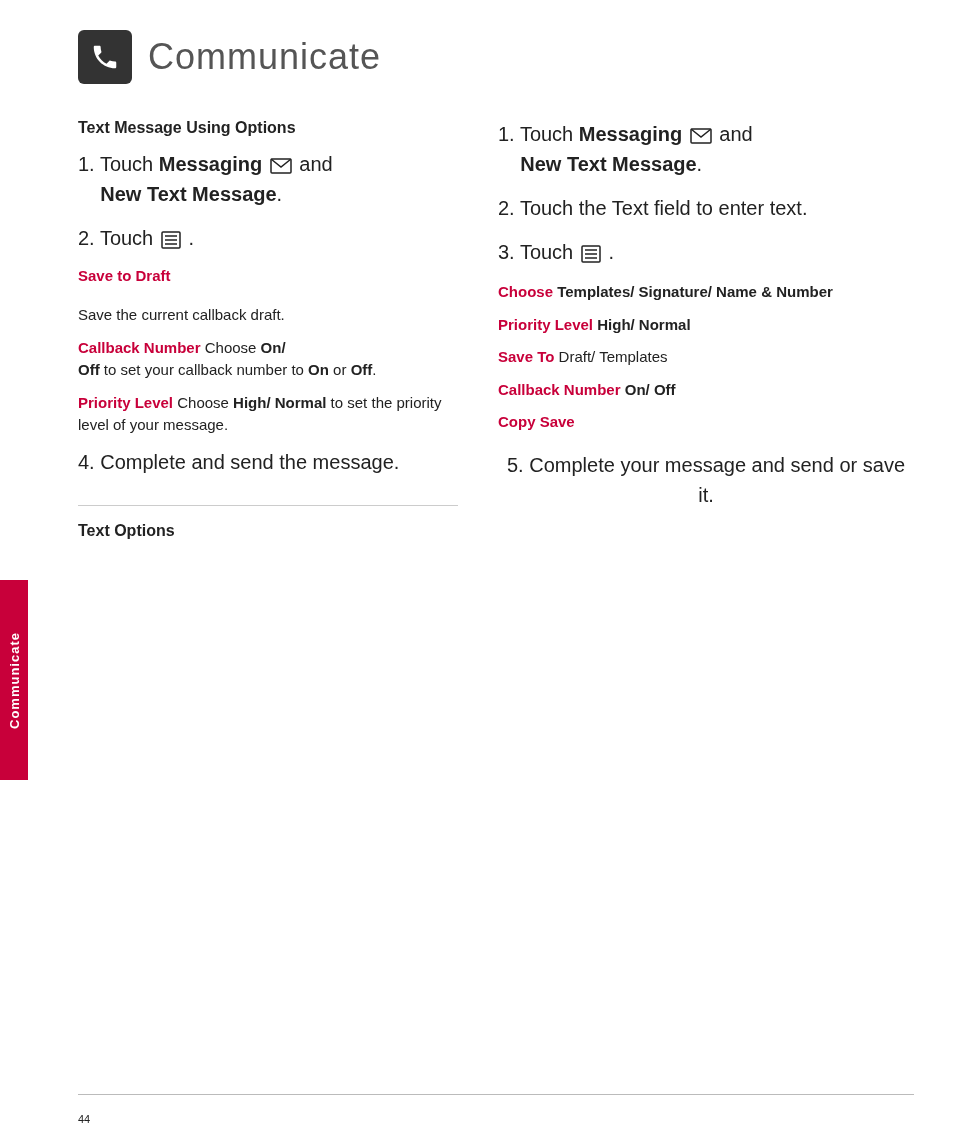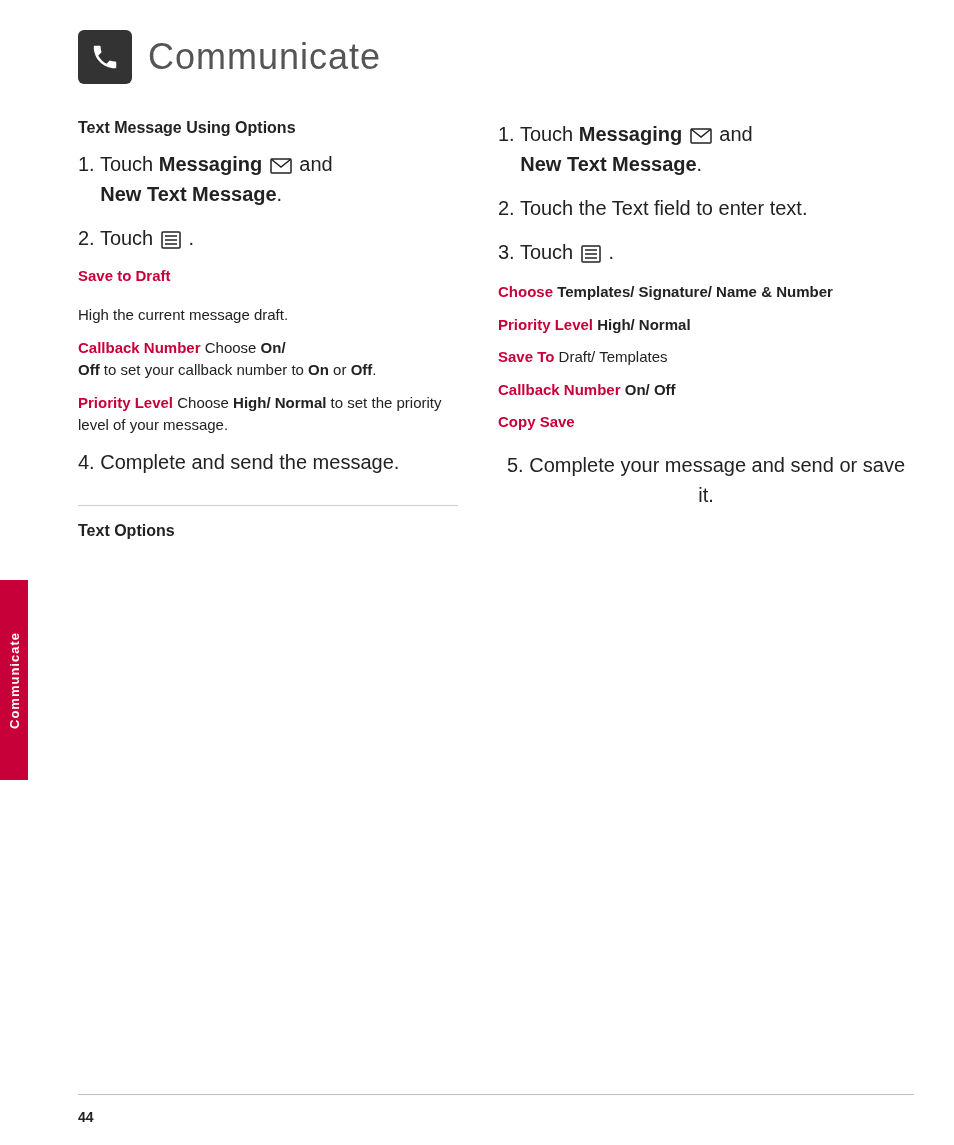--- a/index.html
+++ b/index.html
@@ -145,22 +145,22 @@
     
     .text-options-section {
       margin-top: 8px;
     }
 
     
     .page-number {
       position: absolute;
       bottom: 20px;
       left: 50px;
-      font-size: 14px;
-      font-weight: bold;
+      font-size: 11px;
+      font-weight: normal;
     }
 
     
     .envelope-icon {
       display: inline-block;
       vertical-align: middle;
       margin: 0 2px;
     }
 
     
@@ -212,21 +212,21 @@
           <rect x="1" y="1" width="18" height="16" rx="1" fill="white" stroke="#222" stroke-width="1.5"></rect>
           <line x1="4" y1="5" x2="16" y2="5" stroke="#222" stroke-width="1.5"></line>
           <line x1="4" y1="9" x2="16" y2="9" stroke="#222" stroke-width="1.5"></line>
           <line x1="4" y1="13" x2="16" y2="13" stroke="#222" stroke-width="1.5"></line>
         </svg>
         <span>.</span>
       </div>
 
 
       <p class="option-heading">Save to Draft</p>
-      <p class="option-desc">High the current message draft.</p>
+      <p class="option-desc">Save the current callback draft.</p>
 
       <div class="option-desc">
         <span class="pink-label">Callback Number</span><span>  Choose </span><strong>On/</strong>
         <br>
         <strong>Off</strong><span> to set your callback number to </span><strong>On</strong><span> or </span><strong>Off</strong><span>.</span>
       </div>
 
       <div class="option-desc">
         <span class="pink-label">Priority Level</span><span>  Choose </span><strong>High/ Normal</strong><span> to set the priority level of your message.</span>
       </div>

